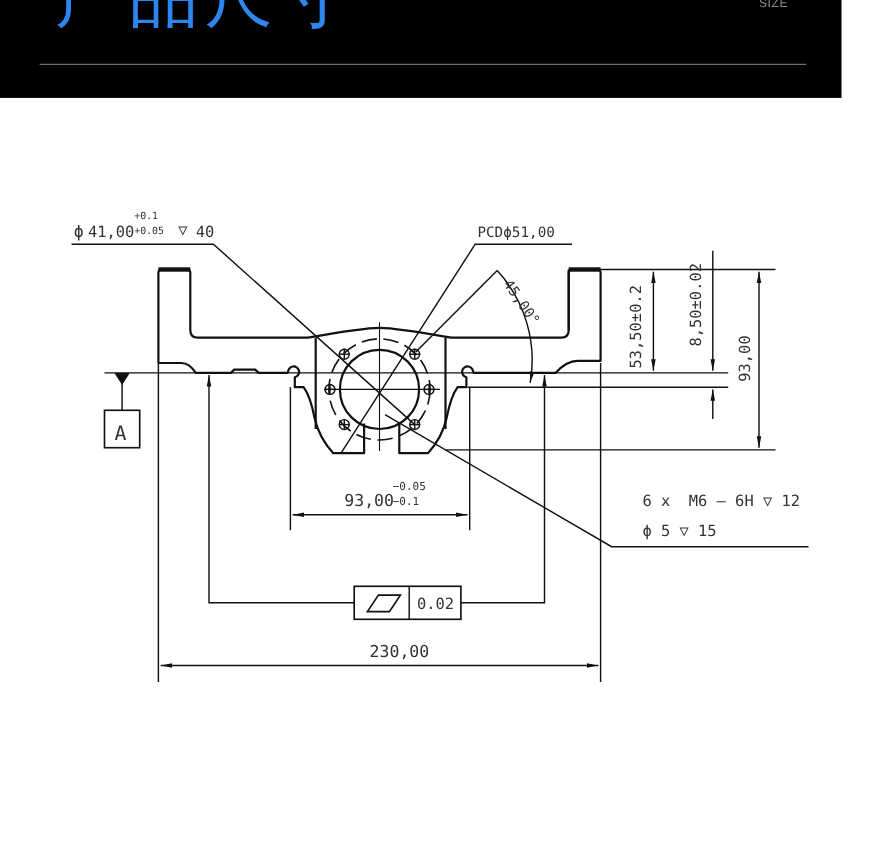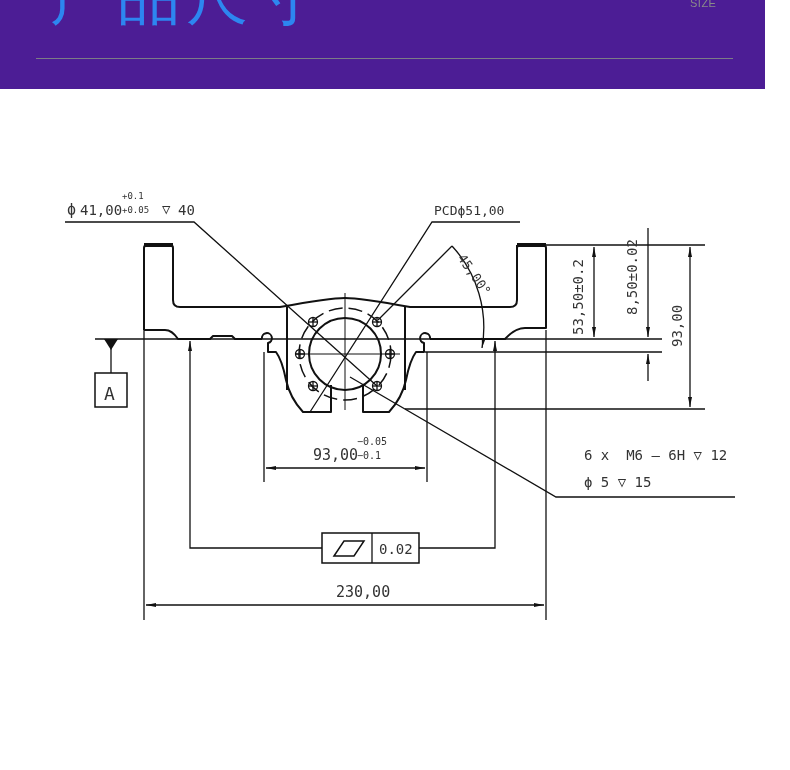--- a/index.html
+++ b/index.html
@@ -1,17 +1,17 @@
 <!DOCTYPE html>
 <html><head>
   <meta charset="utf-8">
   <style>
     html, body { margin: 0; padding: 0; background: #ffffff; }
     body { width: 790px; height: 770px; position: relative; overflow: hidden; font-family: "Liberation Sans", sans-serif; }
-    .header { position: absolute; left: 0; top: 0; width: 765px; height: 89px; background: #4c1d95; }
+    .header { position: absolute; left: 0; top: 0; width: 765px; height: 89px; background: #000000; }
     .title { position: absolute; left: 50px; top: -34px; font-size: 62px; line-height: 62px; color: #2d86f0; letter-spacing: 6px; font-family: "DejaVu Sans", sans-serif; font-weight: normal; white-space: nowrap; }
     .subtitle { position: absolute; left: 690px; top: -3px; font-size: 11px; color: #8a8a8a; letter-spacing: 0.5px; }
     .rule { position: absolute; left: 36px; top: 58px; width: 697px; height: 1px; background: #7c7c86; }
     .drawing { position: absolute; left: 0; top: 0; }
     .drawing text { font-family: "DejaVu Sans Mono", monospace; fill: #333; }
   </style>
 </head>
 <body>
 
 <div class="header">

